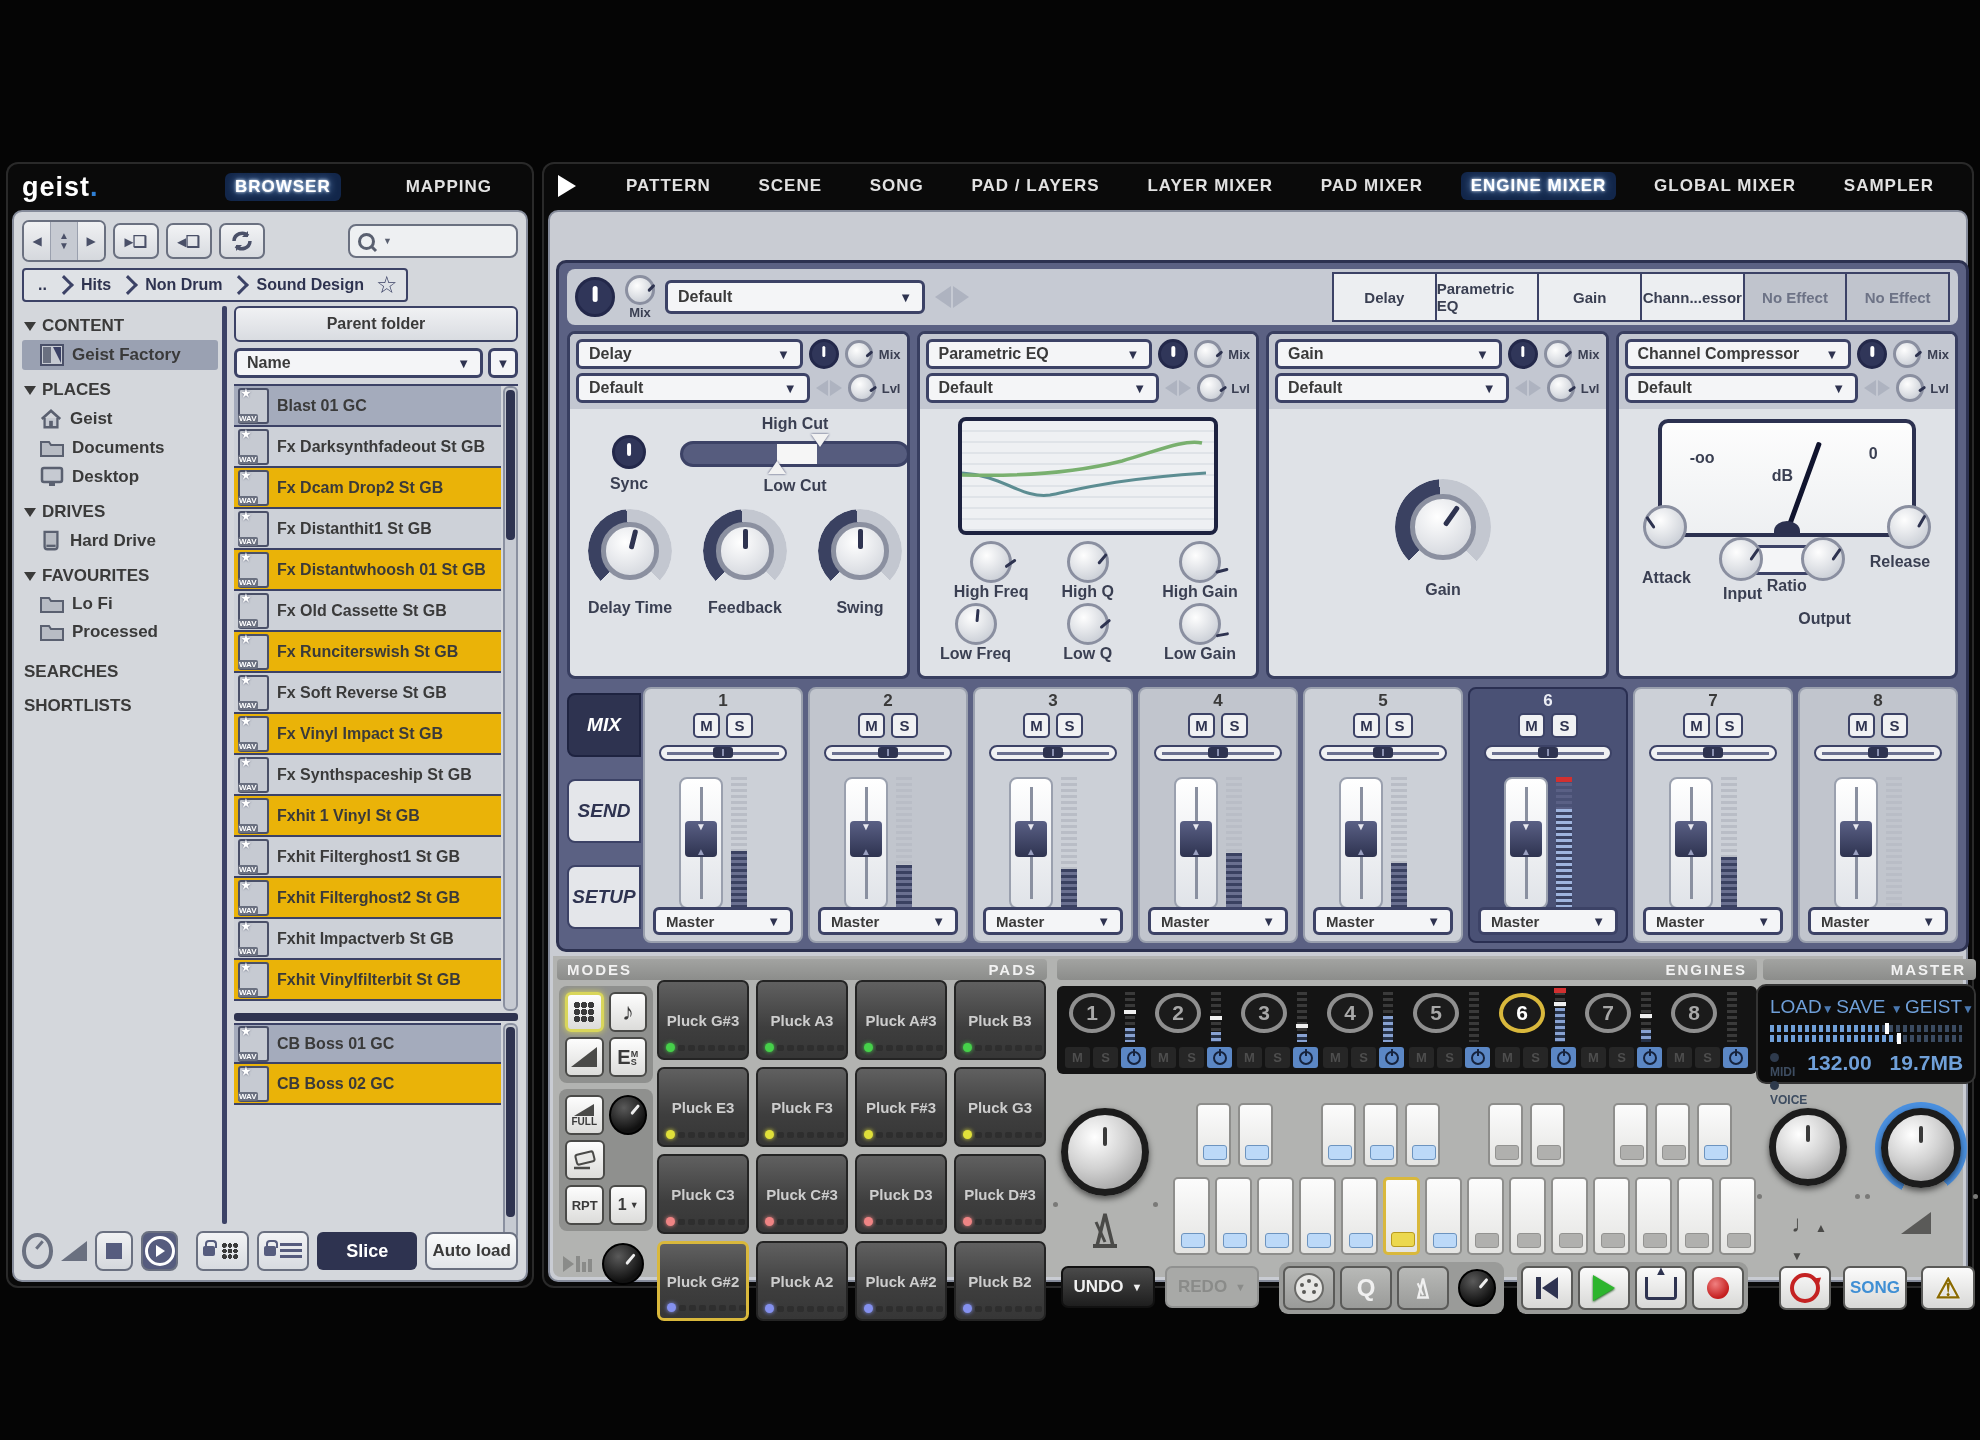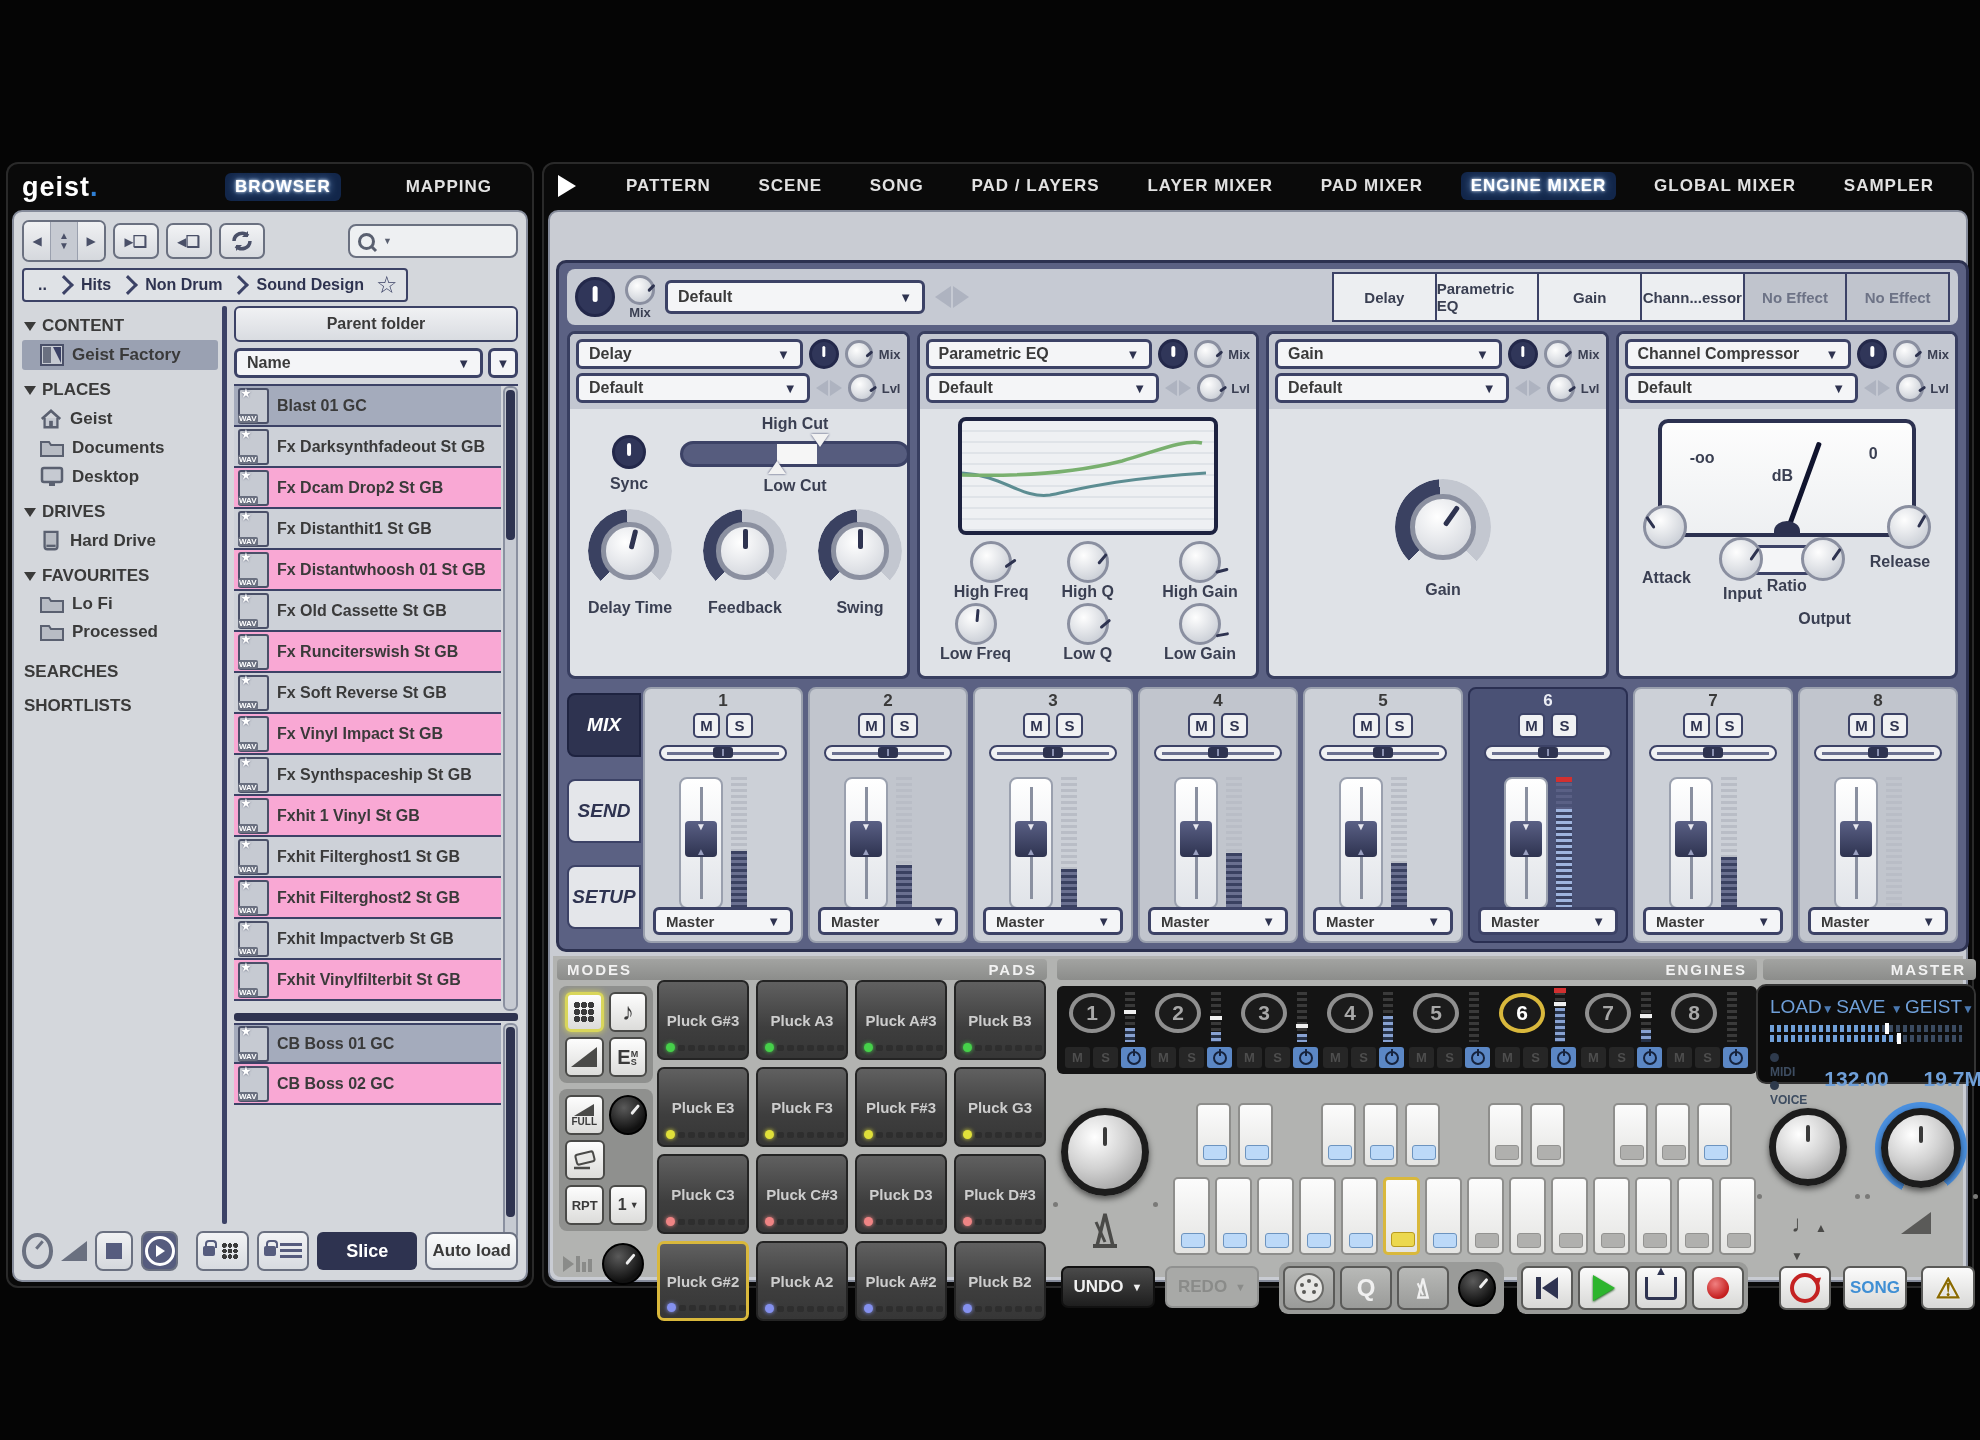--- a/index.html
+++ b/index.html
@@ -65,21 +65,21 @@
   .sechead .tri{width:0;height:0;border-top:9px solid #3a3a3a;border-left:6px solid transparent;border-right:6px solid transparent;}
   .sideitem{display:flex;align-items:center;gap:8px;padding:4px 4px 4px 18px;font-size:17px;color:#3a3a3a;font-weight:bold;}
   .sideitem.sel{background:#9aa1b2;border-radius:3px;}
   .bdivider{position:absolute;left:200px;top:0;width:5px;bottom:0;background:#3c4266;border-radius:2px;}
   .bfiles{position:absolute;left:212px;top:0;right:0;bottom:0;}
   .parentbtn{height:32px;border:2px solid #3c4266;border-radius:6px;background:linear-gradient(#f0f1f3,#d9dce1);
         display:flex;align-items:center;justify-content:center;font-weight:bold;color:#3a3a3a;margin-bottom:6px;}
   .namedd{display:flex;gap:5px;margin-bottom:6px;}
   .filelist{position:relative;border-top:2px solid #3c4266;overflow:hidden;}
   .frow{display:flex;align-items:center;gap:8px;height:41px;border-bottom:2px solid #3c4266;
-        background:#f9a8d4;padding-left:4px;font-weight:bold;color:#3a3a3a;font-size:16px;box-sizing:border-box;}
+        background:#eab308;padding-left:4px;font-weight:bold;color:#3a3a3a;font-size:16px;box-sizing:border-box;}
   .frow.alt{background:#cdd1d8;}
   .frow.sel{background:#a4abbc;}
   .wavic{width:27px;height:32px;background:#c6cad2;border:2px solid #4a5068;border-radius:3px;position:relative;flex:0 0 auto;}
   .wavic::before{content:"★";position:absolute;left:1px;top:-3px;font-size:11px;color:#fff;text-shadow:0 0 2px #4a5068;}
   .wavic::after{content:"WAV";position:absolute;left:-2px;bottom:-1px;background:#6a7080;color:#fff;font-size:8px;font-weight:bold;padding:0 1px;border-radius:2px;}
   .scroll{position:absolute;right:0;top:0;width:15px;background:#c6cad2;border:2px solid #8a90a0;border-radius:6px;box-sizing:border-box;}
   .thumb{position:absolute;left:1px;right:1px;background:#2e3350;border-radius:4px;}
   .splitter{height:8px;background:#2e3350;border-radius:3px;margin:2px 0;position:relative;}
   .bfooter{position:absolute;left:8px;right:8px;bottom:8px;height:42px;display:flex;align-items:center;gap:8px;}
   .fbtn{width:44px;height:40px;border:2px solid #6a7080;border-radius:8px;background:linear-gradient(#f0f1f3,#d5d8dd);
@@ -233,21 +233,21 @@
   .expico{position:relative;width:26px;height:20px;border:3px solid #2e3350;border-top:none;border-radius:0 0 4px 4px;}
   .expico::after{content:"▲";position:absolute;left:50%;top:-14px;transform:translateX(-50%);color:#2e3350;font-size:13px;}
   .warn{color:#8a6a00;font-size:28px;text-shadow:0 0 2px #fff;}
   
   #mdisplay{position:absolute;background:#0c0c0c;border-radius:10px;border:2px solid #343434;box-sizing:border-box;}
   .mdrow1{display:flex;justify-content:space-between;padding:10px 0 4px 12px;color:#6f9fd8;font-weight:normal;font-size:19px;}
   .mdrow1 .car{font-size:12px;color:#4a78b0;}
   .mbar{position:relative;height:7px;margin:3px 12px;background:repeating-linear-gradient(90deg,#3a4a60 0 4px,#0c0c0c 4px 7px);}
   .mbar .lit{position:absolute;left:0;top:0;bottom:0;background:repeating-linear-gradient(90deg,#6f9fd8 0 4px,#0c0c0c 4px 7px);}
   .mbar .tick{position:absolute;top:-2px;bottom:-2px;width:4px;background:#fff;}
-  .mdrow3{display:flex;align-items:center;padding:6px 12px 0 12px;gap:17px;}
+  .mdrow3{display:flex;padding:6px 12px 0 12px;}
   .mstat{font-size:12px;font-weight:bold;color:#3d4c60;line-height:14px;}
   .mstat .dot{display:inline-block;width:9px;height:9px;border-radius:50%;background:#2e3a4c;margin-right:4px;}
   .mval{color:#6f9fd8;font-weight:bold;font-size:21px;margin-left:auto;}
   .tempoico{color:#4a4a48;font-size:24px;font-weight:bold;}
   .volico{width:0;height:0;border-bottom:22px solid #5a5a58;border-left:30px solid transparent;}
   .tickdot{position:absolute;width:5px;height:5px;border-radius:50%;background:#7a7a78;}
 </style>
 </head>
 <body>
 

